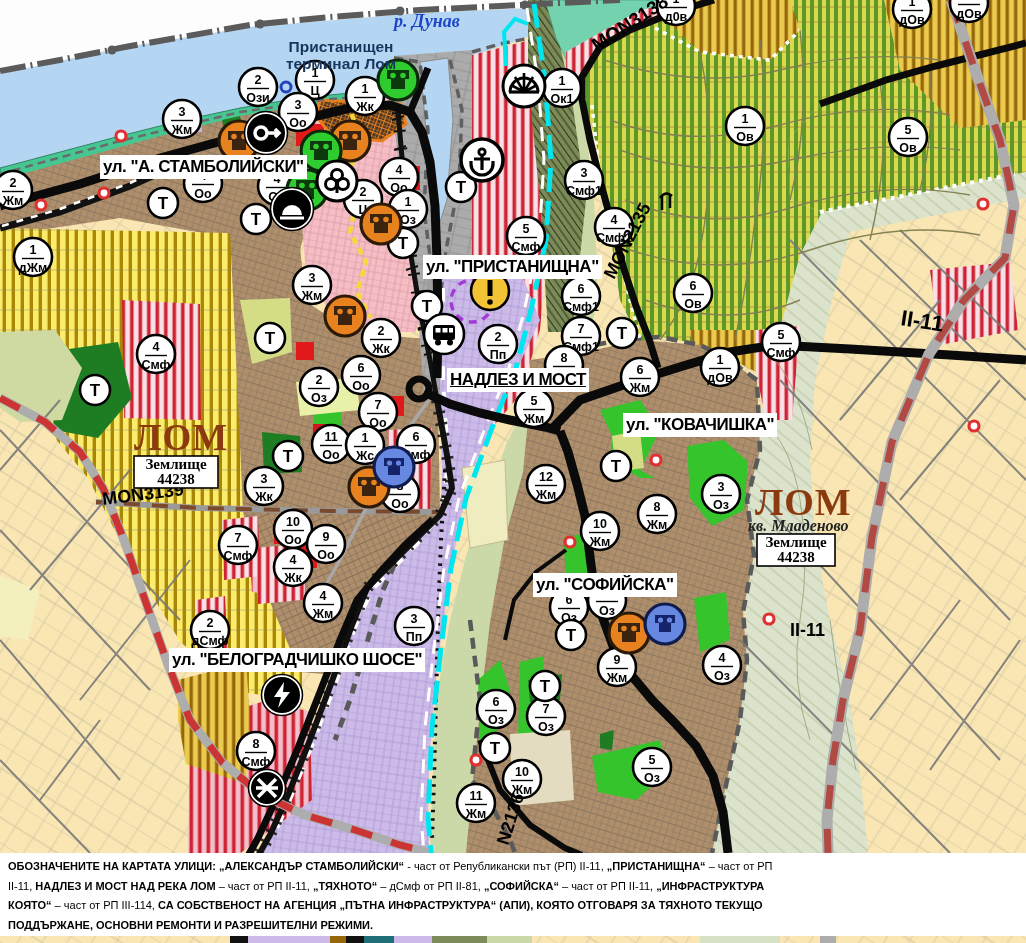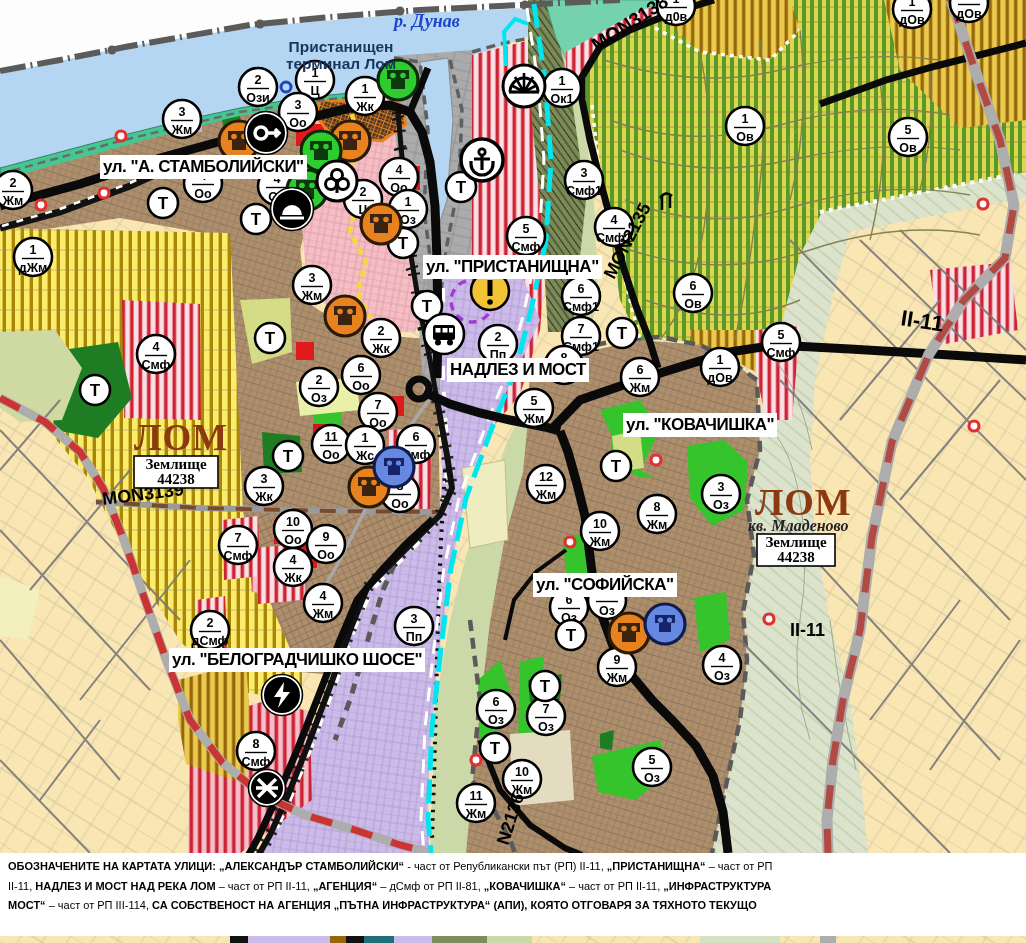--- a/index.html
+++ b/index.html
@@ -985,24 +985,24 @@
 <rect x="394" y="932" width="38" height="11" fill="#CCBBE9"></rect>
 <rect x="432" y="932" width="55" height="11" fill="#7E8C5C"></rect>
 <rect x="487" y="932" width="45" height="11" fill="#CBD9A8"></rect>
 <rect x="700" y="932" width="80" height="11" fill="#D7E1C3"></rect>
 <rect x="820" y="932" width="16" height="11" fill="#ADADAD"></rect>
 </g>
 </svg>
 
 <div class="lbl" style="left:100px;top:155px;">ул. "А. СТАМБОЛИЙСКИ"</div>
 <div class="lbl" style="left:423px;top:255px;">ул. "ПРИСТАНИЩНА"</div>
-<div class="lbl" style="left:447px;top:358px;">НАДЛЕЗ И МОСТ</div>
+<div class="lbl" style="left:447px;top:368px;text-decoration:underline;">НАДЛЕЗ И МОСТ</div>
 <div class="lbl" style="left:623px;top:413px;">ул. "КОВАЧИШКА"</div>
 <div class="lbl" style="left:533px;top:573px;">ул. "СОФИЙСКА"</div>
 <div class="lbl" style="left:169px;top:648px;">ул. "БЕЛОГРАДЧИШКО ШОСЕ"</div>
 
 <div id="note">
       <div><b>ОБОЗНАЧЕНИТЕ НА КАРТАТА УЛИЦИ: „АЛЕКСАНДЪР СТАМБОЛИЙСКИ“</b> <span class="n">- част от Републикански път (РП) II-11,</span> <b>„ПРИСТАНИЩНА“</b> <span class="n">– част от РП</span><br>
-<span class="n">II-11,</span> <b>НАДЛЕЗ И МОСТ НАД РЕКА ЛОМ</b> <span class="n">– част от РП II-11,</span> <b>„АГЕНЦИЯ“</b> <span class="n">– дСмф от РП II-81,</span> <b>„КОВАЧИШКА“</b> <span class="n">– част от РП II-11,</span> <b>„ИНФРАСТРУКТУРА</b><br>
-<b>МОСТ“</b> <span class="n">– част от РП III-114,</span> <b>СА СОБСТВЕНОСТ НА АГЕНЦИЯ „ПЪТНА ИНФРАСТРУКТУРА“ (АПИ), КОЯТО ОТГОВАРЯ ЗА ТЯХНОТО ТЕКУЩО</b><br>
-</div>
+<span class="n">II-11,</span> <b>НАДЛЕЗ И МОСТ НАД РЕКА ЛОМ</b> <span class="n">– част от РП II-11,</span> <b>„ТЯХНОТО“</b> <span class="n">– дСмф от РП II-81,</span> <b>„СОФИЙСКА“</b> <span class="n">– част от РП II-11,</span> <b>„ИНФРАСТРУКТУРА</b><br>
+<b>КОЯТО“</b> <span class="n">– част от РП III-114,</span> <b>СА СОБСТВЕНОСТ НА АГЕНЦИЯ „ПЪТНА ИНФРАСТРУКТУРА“ (АПИ), КОЯТО ОТГОВАРЯ ЗА ТЯХНОТО ТЕКУЩО</b><br>
+<b>ПОДДЪРЖАНЕ, ОСНОВНИ РЕМОНТИ И РАЗРЕШИТЕЛНИ РЕЖИМИ.</b></div>
     </div>
 </div>
 
 </body></html>

